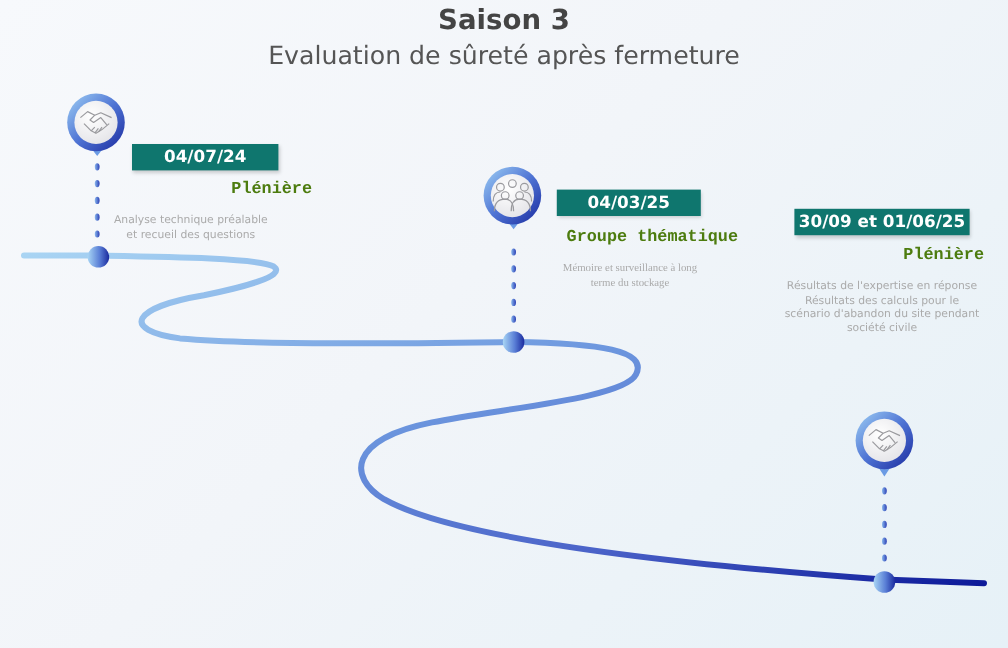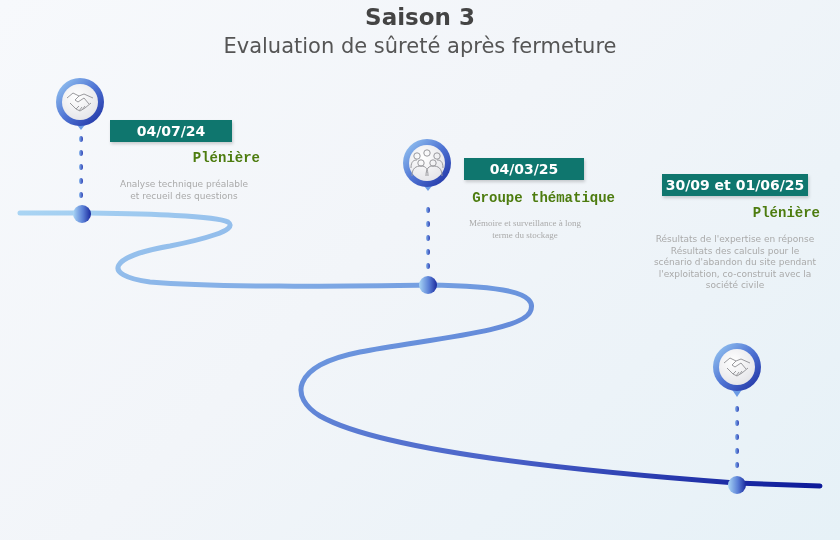--- a/index.html
+++ b/index.html
@@ -117,33 +117,32 @@
       <path d="M724 363 L730 358 L736 361 L741 359 L750 363"></path>
       <path d="M727 368 L733 374 L737 376 L742 373 L748 368"></path>
       <path d="M736 361 L732 365 L735 367 L741 363 L746 369"></path>
       <path d="M733 374 L736 371 M736 376 L739 372 M739 375 L742 371"></path>
     </g>
   </g>
 </svg>
 
 <div class="badge" style="left:110px;top:120px;width:122px;">04/07/24</div>
 <div class="ev-title" style="left:80px;top:150px;width:180px;">Plénière</div>
-<div class="ev-desc" style="left:93px;top:179px;width:182px;text-align:center;">
+<div class="ev-desc" style="left:68px;top:179px;width:182px;text-align:center;">
   <div>Analyse technique préalable</div>
   <div>et recueil des questions</div>
 </div>
 
 <div class="badge" style="left:464px;top:158px;width:120px;">04/03/25</div>
 <div class="ev-title" style="left:435px;top:190px;width:180px;">Groupe thématique</div>
 <div class="ev-desc" style="left:440px;top:218px;width:170px;font-family:Liberation Serif, serif;">
   <div>Mémoire et surveillance à long</div>
   <div>terme du stockage</div>
 </div>
 
 <div class="badge" style="left:662px;top:174px;width:146px;">30/09 et 01/06/25</div>
 <div class="ev-title" style="left:650px;top:205px;width:170px;">Plénière</div>
 <div class="ev-desc" style="left:640px;top:234px;width:190px;">
   <div>Résultats de l'expertise en réponse</div>
   <div>Résultats des calculs pour le</div>
   <div>scénario d'abandon du site pendant</div>
-  <div>l'exploitation, co-construit avec la</div>
   <div>société civile</div>
 </div>
 
 </body></html>

